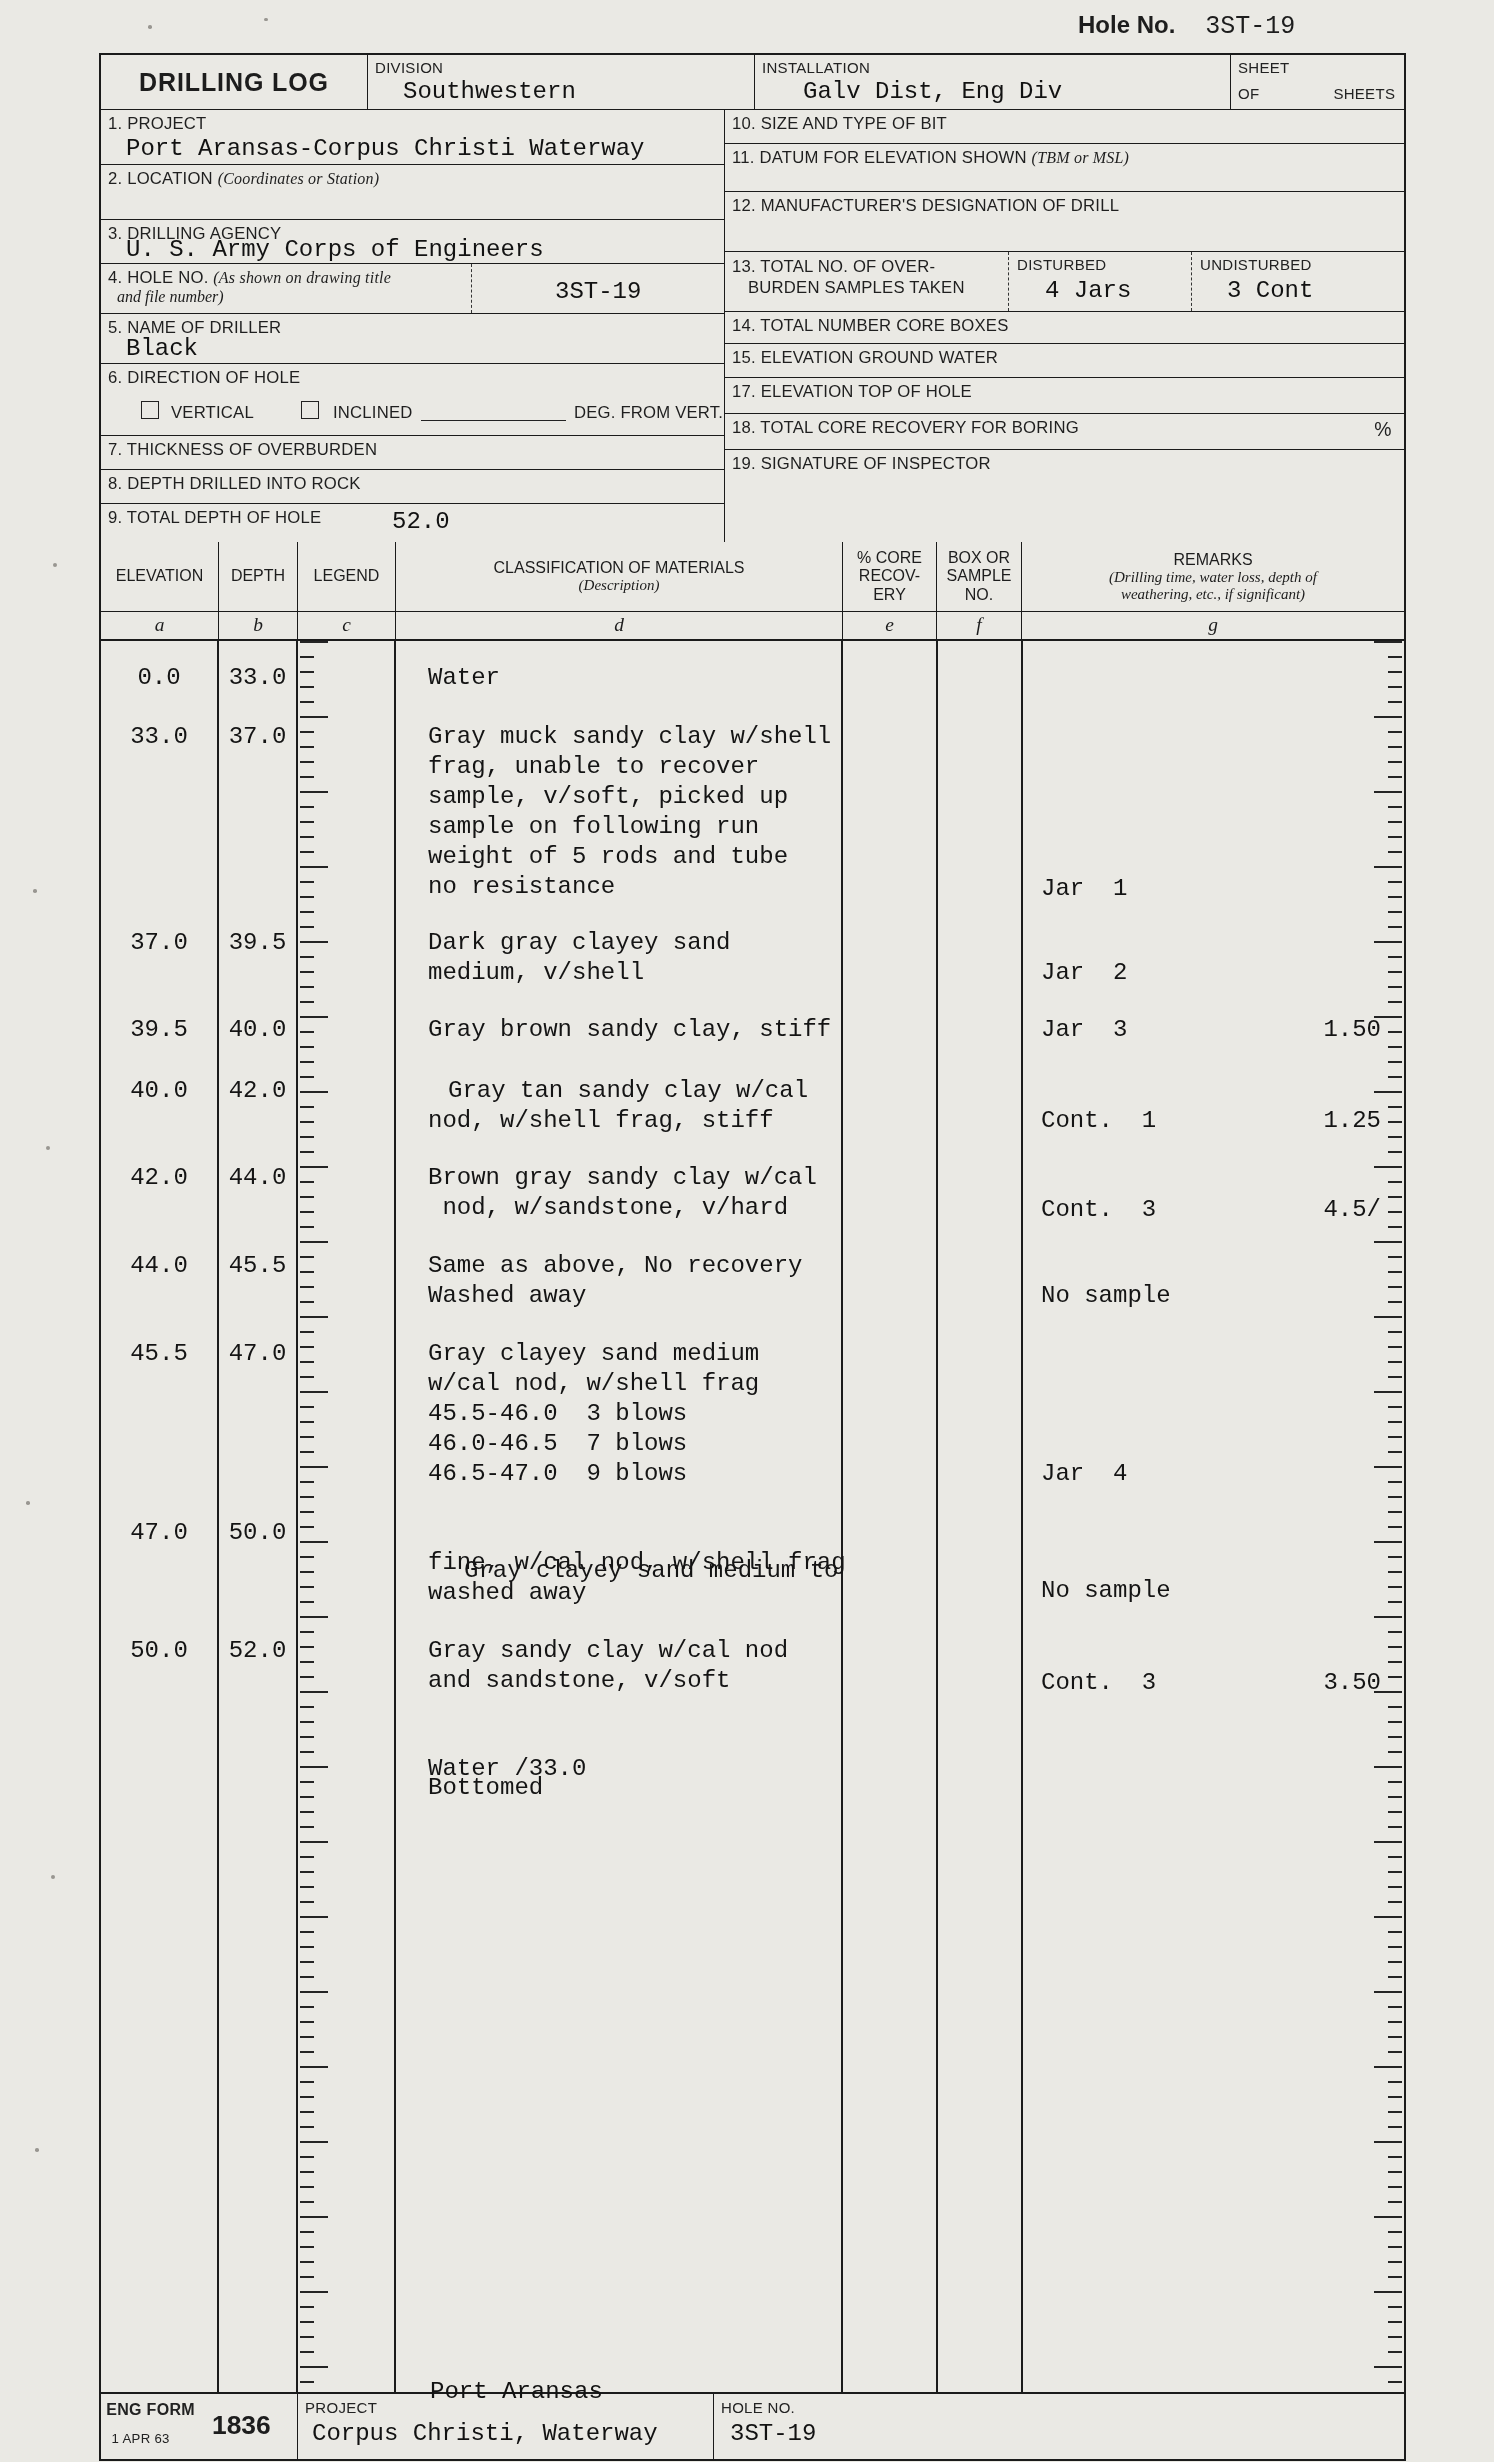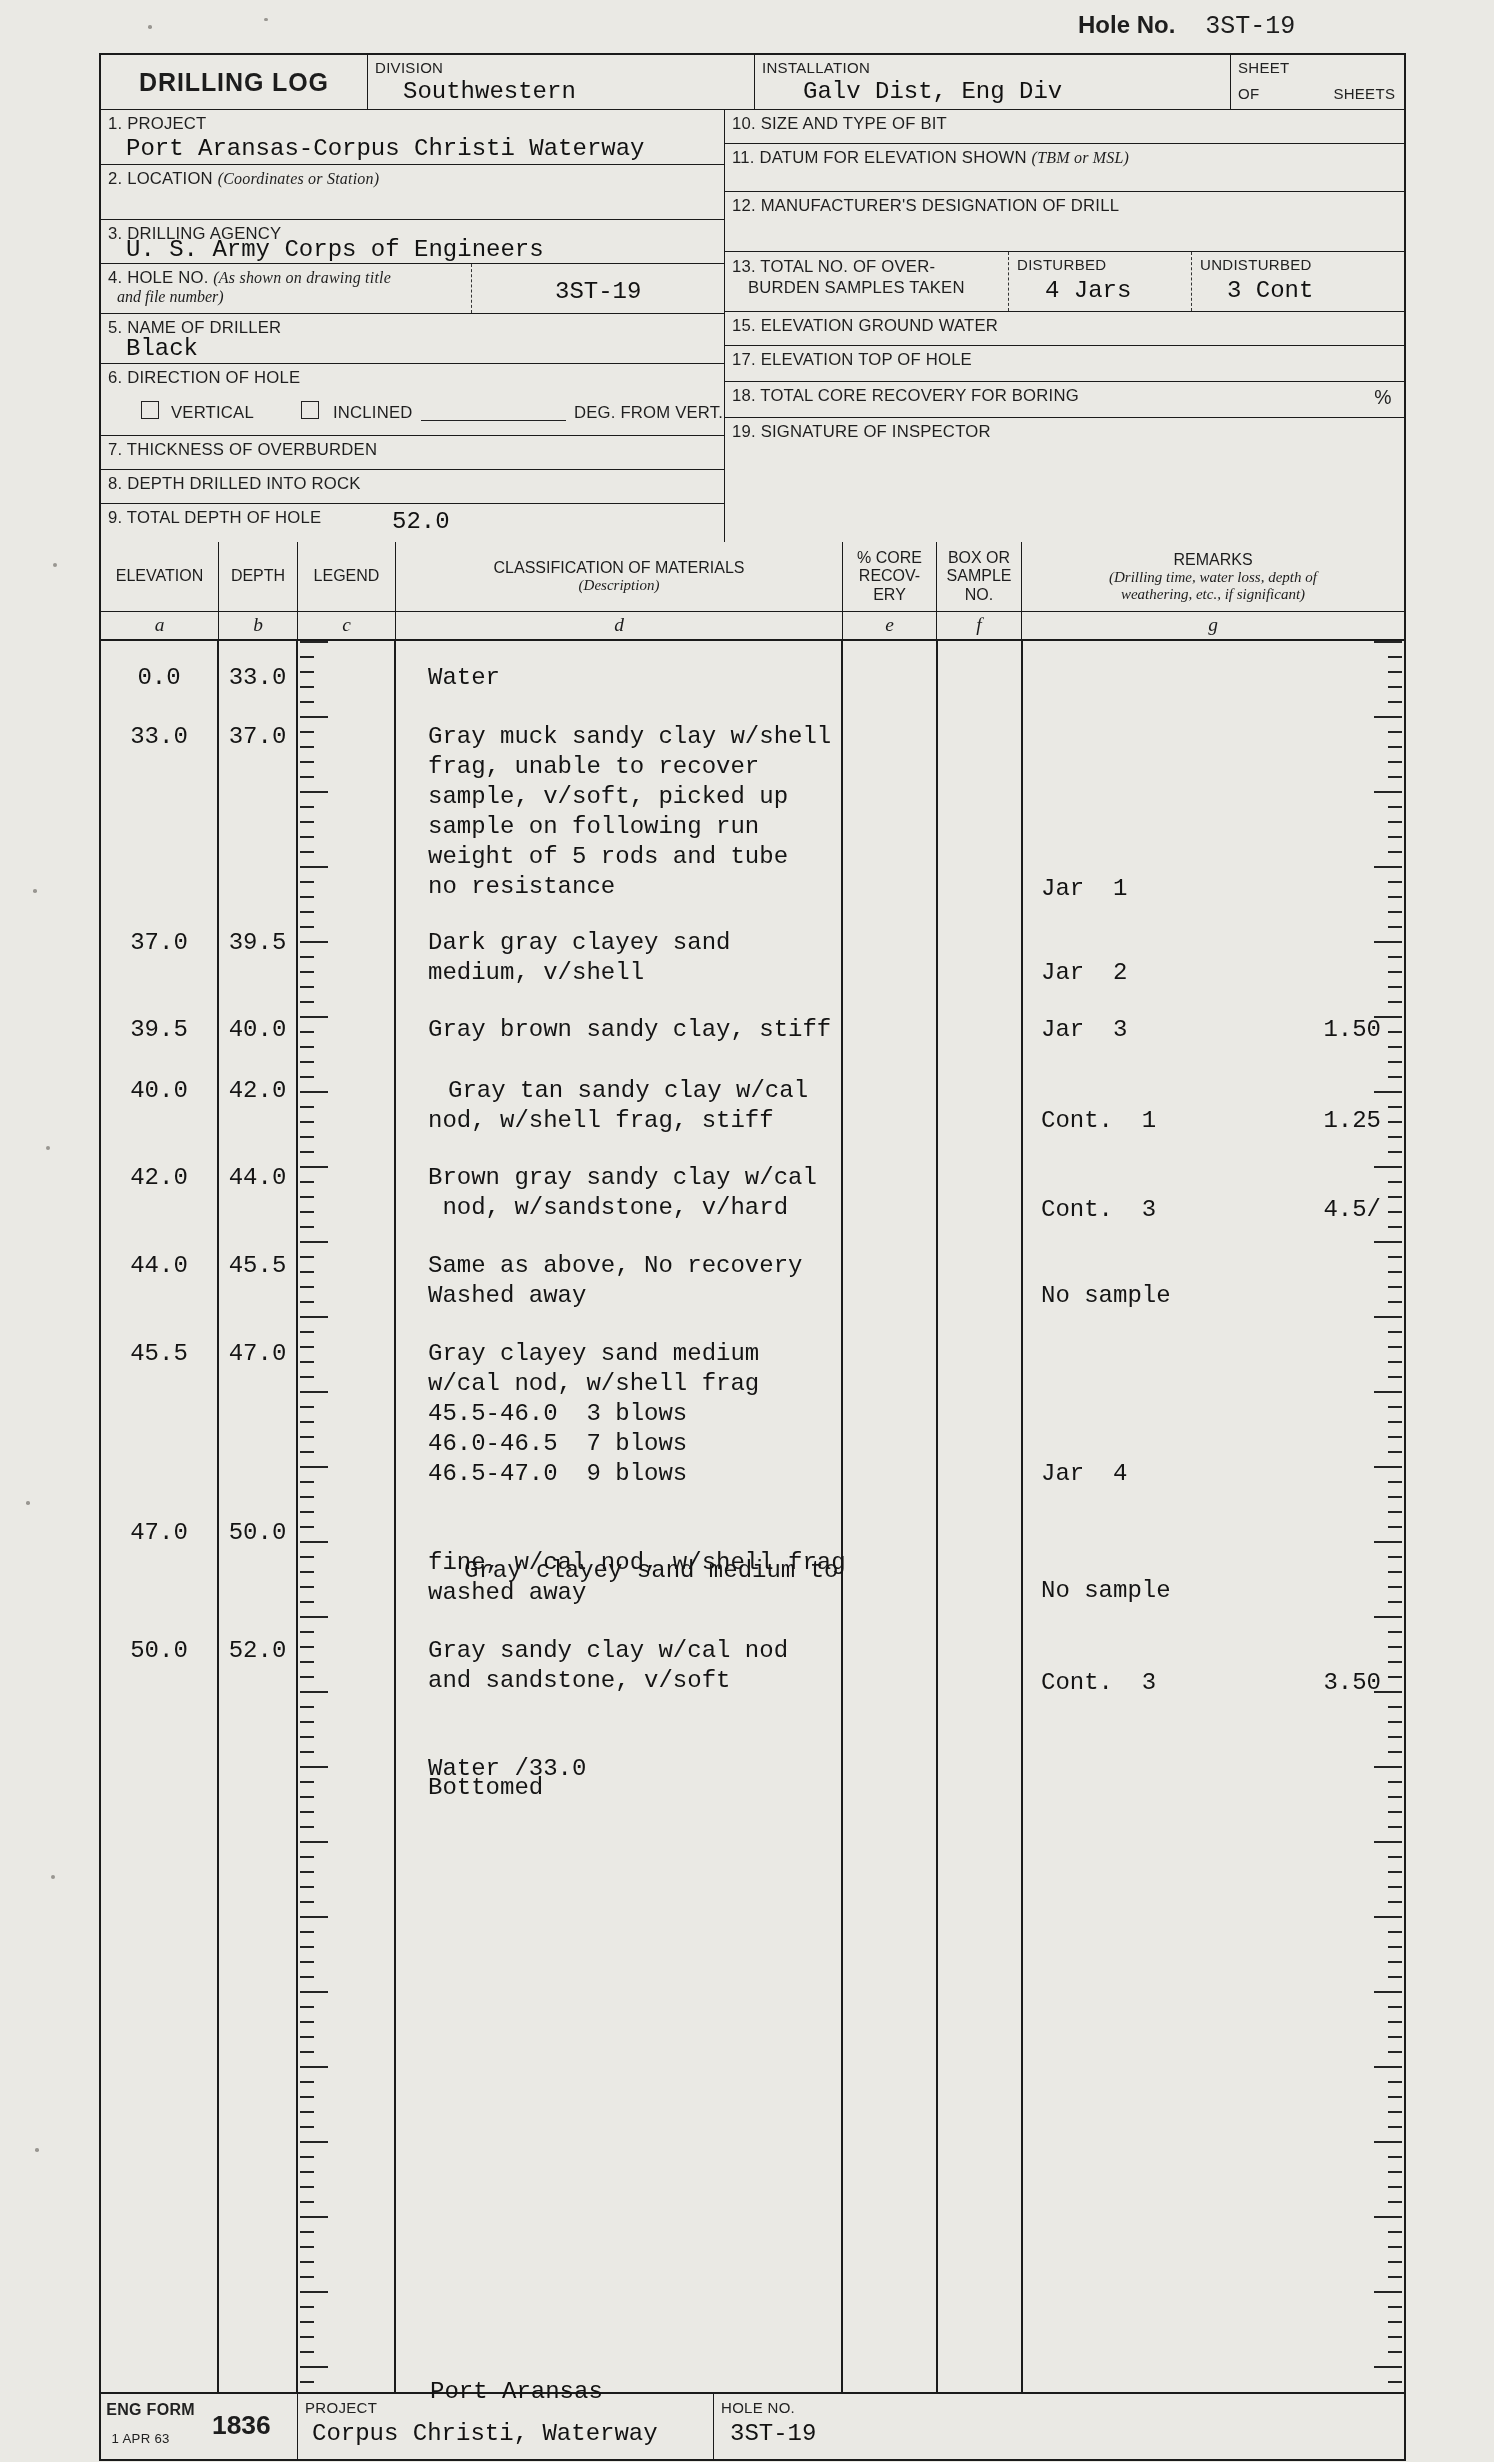--- a/index.html
+++ b/index.html
@@ -156,20 +156,23 @@
         </div>
         <div class="field" style="height:60px;">
           <span class="flbl" style="position:absolute;left:7px;top:5.3px;">13. TOTAL NO. OF OVER-</span>
           <span class="flbl" style="position:absolute;left:23px;top:26.4px;">BURDEN SAMPLES TAKEN</span>
           <div class="dash-v" style="left:283px;"></div>
           <div class="dash-v" style="left:466px;"></div>
           <span class="lbl" style="position:absolute;left:292px;top:3.5px;">DISTURBED</span>
           <span class="tval" style="position:absolute;left:320px;top:25px;">4 Jars</span>
           <span class="lbl" style="position:absolute;left:475px;top:3.5px;">UNDISTURBED</span>
           <span class="tval" style="position:absolute;left:502px;top:25px;">3 Cont</span>
+        </div>
+        <div class="field" style="height:32px;">
+          <span class="flbl fl">14. TOTAL NUMBER CORE BOXES</span>
         </div>
         <div class="field" style="height:34px;">
           <span class="flbl fl">15. ELEVATION GROUND WATER</span>
         </div>
         <div class="field" style="height:36px;">
           <span class="flbl fl">17. ELEVATION TOP OF HOLE</span>
         </div>
         <div class="field" style="height:36px;">
           <span class="flbl fl">18. TOTAL CORE RECOVERY FOR BORING</span>
           <span class="flbl" style="position:absolute;right:12.3px;top:4.4px;font-size:19.4px;">%</span>

